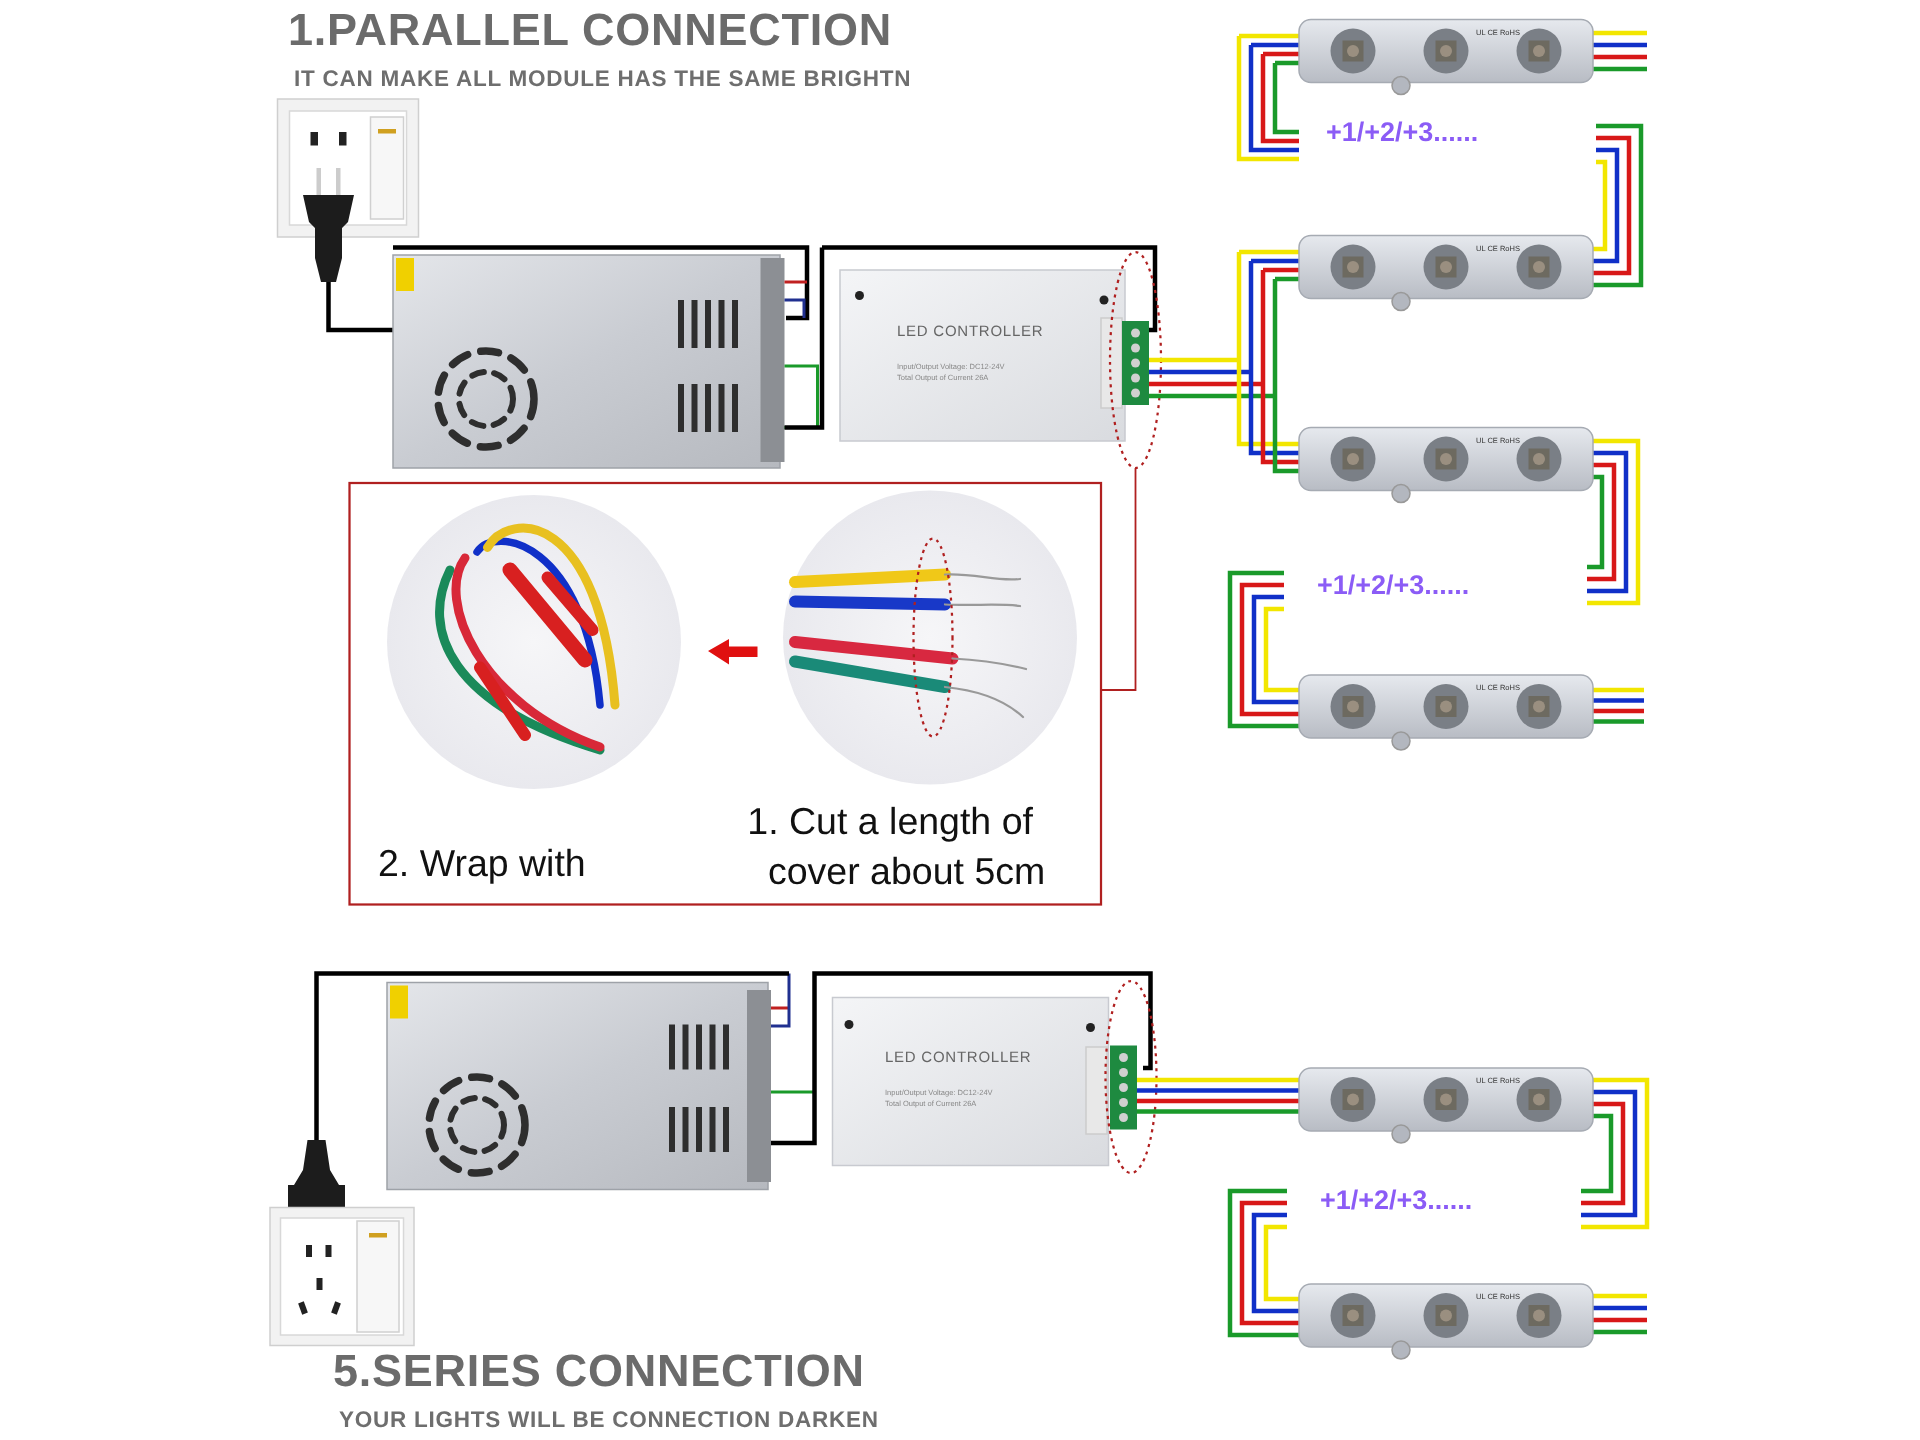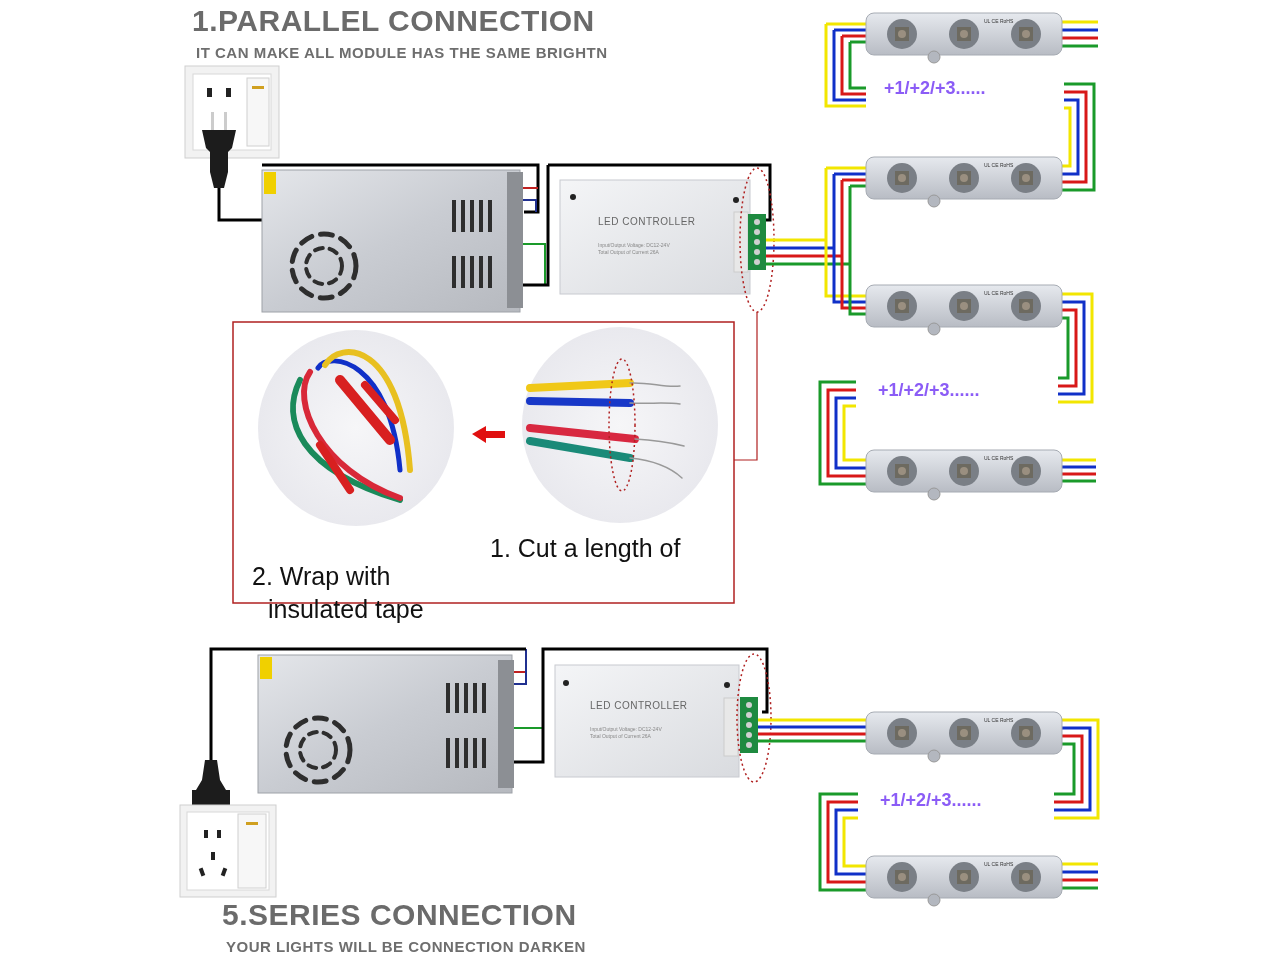--- a/index.html
+++ b/index.html
@@ -325,22 +325,22 @@
   <div>Total Output of Current 26A</div>
 </div>
 <div class="abs ctrl-label" style="left:590px; top:700px;">LED CONTROLLER</div>
 <div class="abs ctrl-small" style="left:590px; top:726px;">
   <div>Input/Output Voltage: DC12-24V</div>
   <div>Total Output of Current 26A</div>
 </div>
 
 <div class="abs step" style="left:252px; top:560px;">
   <div>2. Wrap with</div>
-  <div style="padding-left:16px;">insulated tape</div>
 </div>
 <div class="abs step" style="left:490px; top:532px;text-align:center;">
   <div>1. Cut a length of</div>
+  <div style="padding-left:22px;">cover about 5cm</div>
 </div>
 
 <div class="abs plus" style="left:880px; top:790px;">+1/+2/+3......</div>
 
 <div class="abs title h1" style="left:222px; top:898px;">5.SERIES CONNECTION</div>
 <div class="abs title h2" style="left:226px; top:938px;">YOUR LIGHTS WILL BE CONNECTION DARKEN</div>
 
 </body></html>

